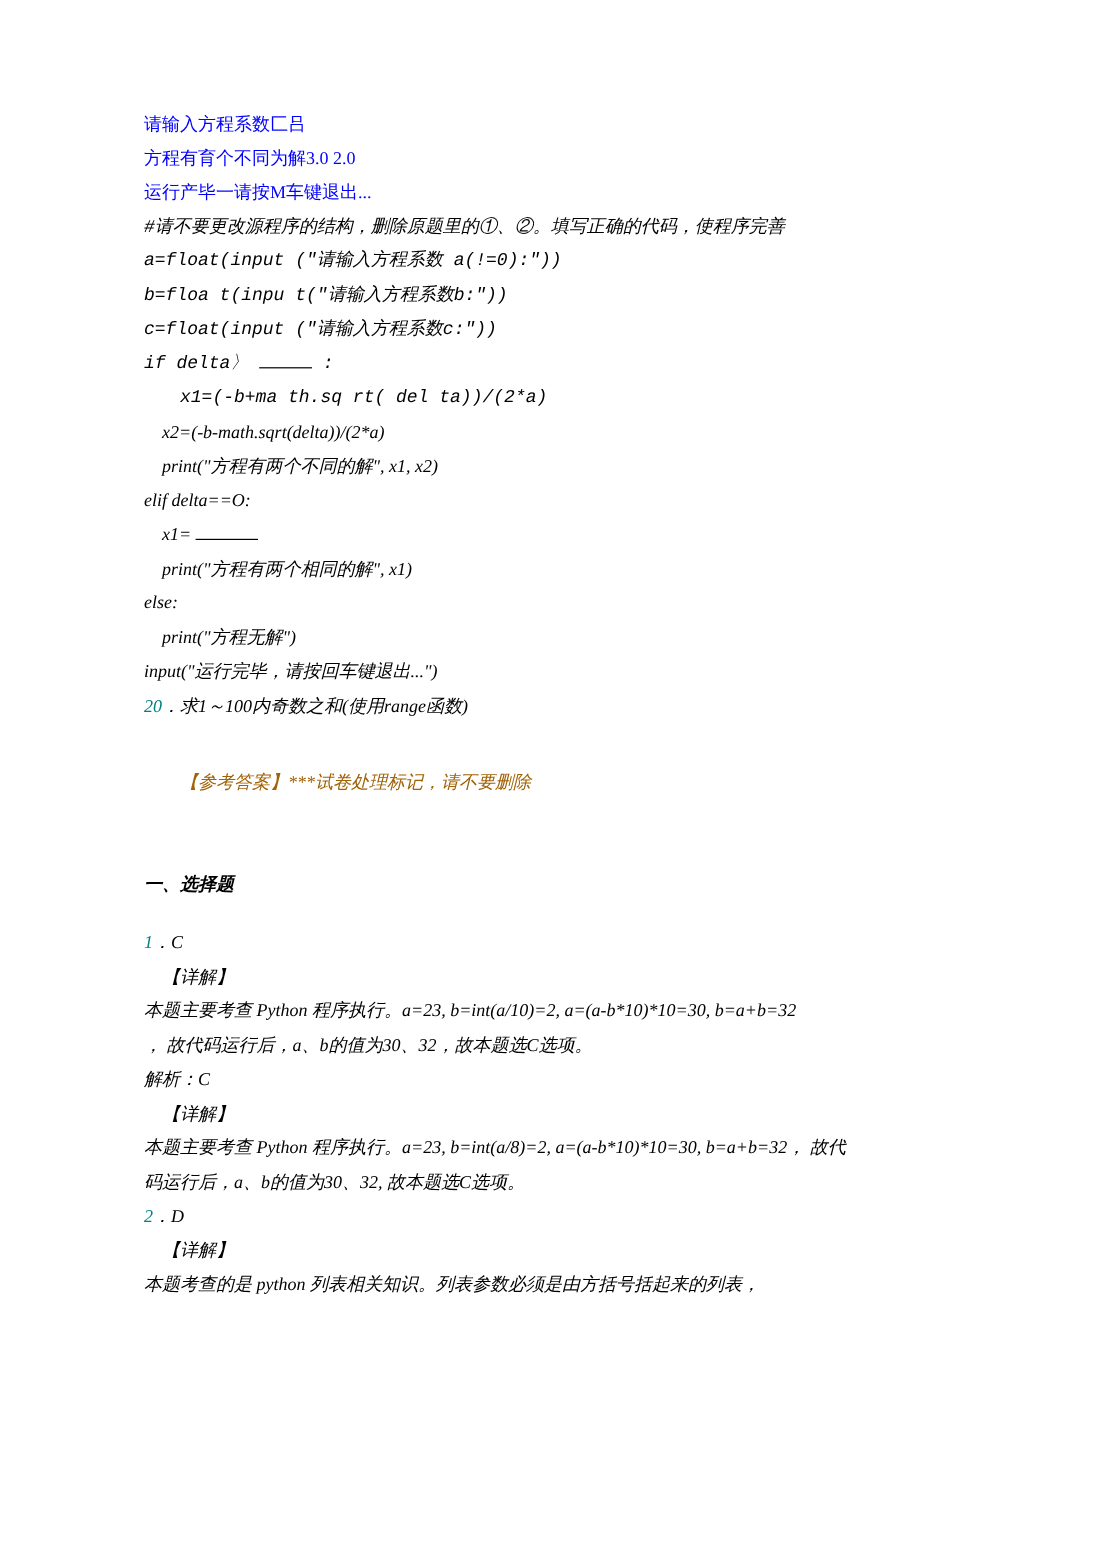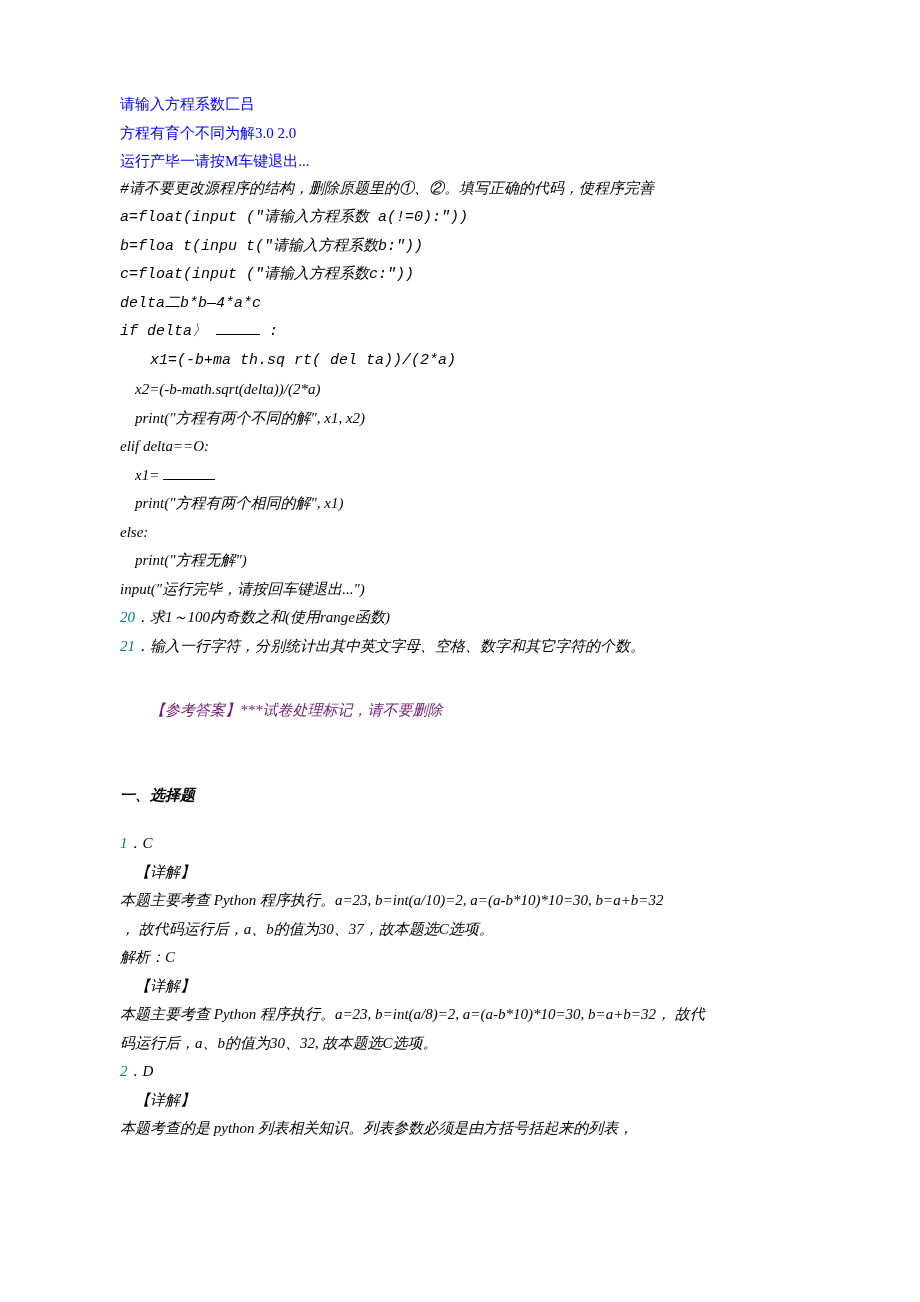--- a/index.html
+++ b/index.html
@@ -22,21 +22,21 @@
   }
   .content-line {
     color: #000000;
     font-style: italic;
   }
   .teal-num {
     color: #008080;
     font-family: "SimSun", "宋体", serif;
   }
   .red-text {
-    color: #701a75;
+    color: #a16207;
     text-align: center;
   }
   .indent-1 {
     padding-left: 1em;
   }
   .indent-2 {
     padding-left: 2em;
   }
   .spacer {
     height: 20px;
@@ -65,21 +65,20 @@
 <div class="page">
 
   <div class="blue-line">请输入方程系数匚吕</div>
   <div class="blue-line">方程有育个不同为解3.0 2.0</div>
   <div class="blue-line">运行产毕一请按M车键退出...</div>
 
   <div class="content-line mono">#请不要更改源程序的结构，删除原题里的①、②。填写正确的代码，使程序完善</div>
   <div class="content-line mono">a=float(input ("请输入方程系数 a(!=0):"))</div>
   <div class="content-line mono">b=floa t(inpu t("请输入方程系数b:"))</div>
   <div class="content-line mono">c=float(input ("请输入方程系数c:"))</div>
-  <div class="content-line mono">delta二b*b—4*a*c</div>
 
   <div class="content-line mono">
     <span>if delta〉</span>
     <span class="underline-blank ub-short"></span>
     <span>:</span>
   </div>
 
   <div class="content-line mono indent-2">x1=(-b+ma th.sq rt( del ta))/(2*a)</div>
   <div class="content-line indent-1">x2=(-b-math.sqrt(delta))/(2*a)</div>
   <div class="content-line indent-1">print("方程有两个不同的解", x1,  x2)</div>
@@ -91,43 +90,40 @@
   </div>
 
   <div class="content-line indent-1">print("方程有两个相同的解",  x1)</div>
   <div class="content-line">else:</div>
   <div class="content-line indent-1">print("方程无解")</div>
   <div class="content-line">input("运行完毕，请按回车键退出...")</div>
 
   <div class="content-line">
     <span class="teal-num">20</span><span>．求1～100内奇数之和(使用range函数)</span>
   </div>
-  <div class="content-line">
-    <span class="teal-num">21</span><span>．输入一行字符，分别统计出其中英文字母、空格、数字和其它字符的个数。</span>
-  </div>
 
   <div class="spacer-lg"></div>
 
   <div class="content-line" style="padding-left:2em;">
     <span class="red-text">【参考答案】***试卷处理标记，请不要删除</span>
   </div>
 
   <div class="spacer-lg"></div>
   <div class="spacer"></div>
 
   <div class="content-line bold">一、选择题</div>
 
   <div class="spacer"></div>
 
   <div class="content-line">
     <span class="teal-num">1</span><span>．C</span>
   </div>
   <div class="content-line" style="padding-left:1em;">【详解】</div>
   <div class="content-line">本题主要考查 Python 程序执行。a=23,  b=int(a/10)=2, a=(a-b*10)*10=30, b=a+b=32</div>
-  <div class="content-line">， 故代码运行后，a、b的值为30、37，故本题选C选项。</div>
+  <div class="content-line">， 故代码运行后，a、b的值为30、32，故本题选C选项。</div>
   <div class="content-line">解析：C</div>
   <div class="content-line" style="padding-left:1em;">【详解】</div>
   <div class="content-line">本题主要考查 Python 程序执行。a=23,   b=int(a/8)=2,  a=(a-b*10)*10=30,  b=a+b=32， 故代 码运行后，a、b的值为30、32, 故本题选C选项。</div>
 
   <div class="content-line">
     <span class="teal-num">2</span><span>．D</span>
   </div>
   <div class="content-line" style="padding-left:1em;">【详解】</div>
   <div class="content-line">本题考查的是  python 列表相关知识。列表参数必须是由方括号括起来的列表，</div>
 

